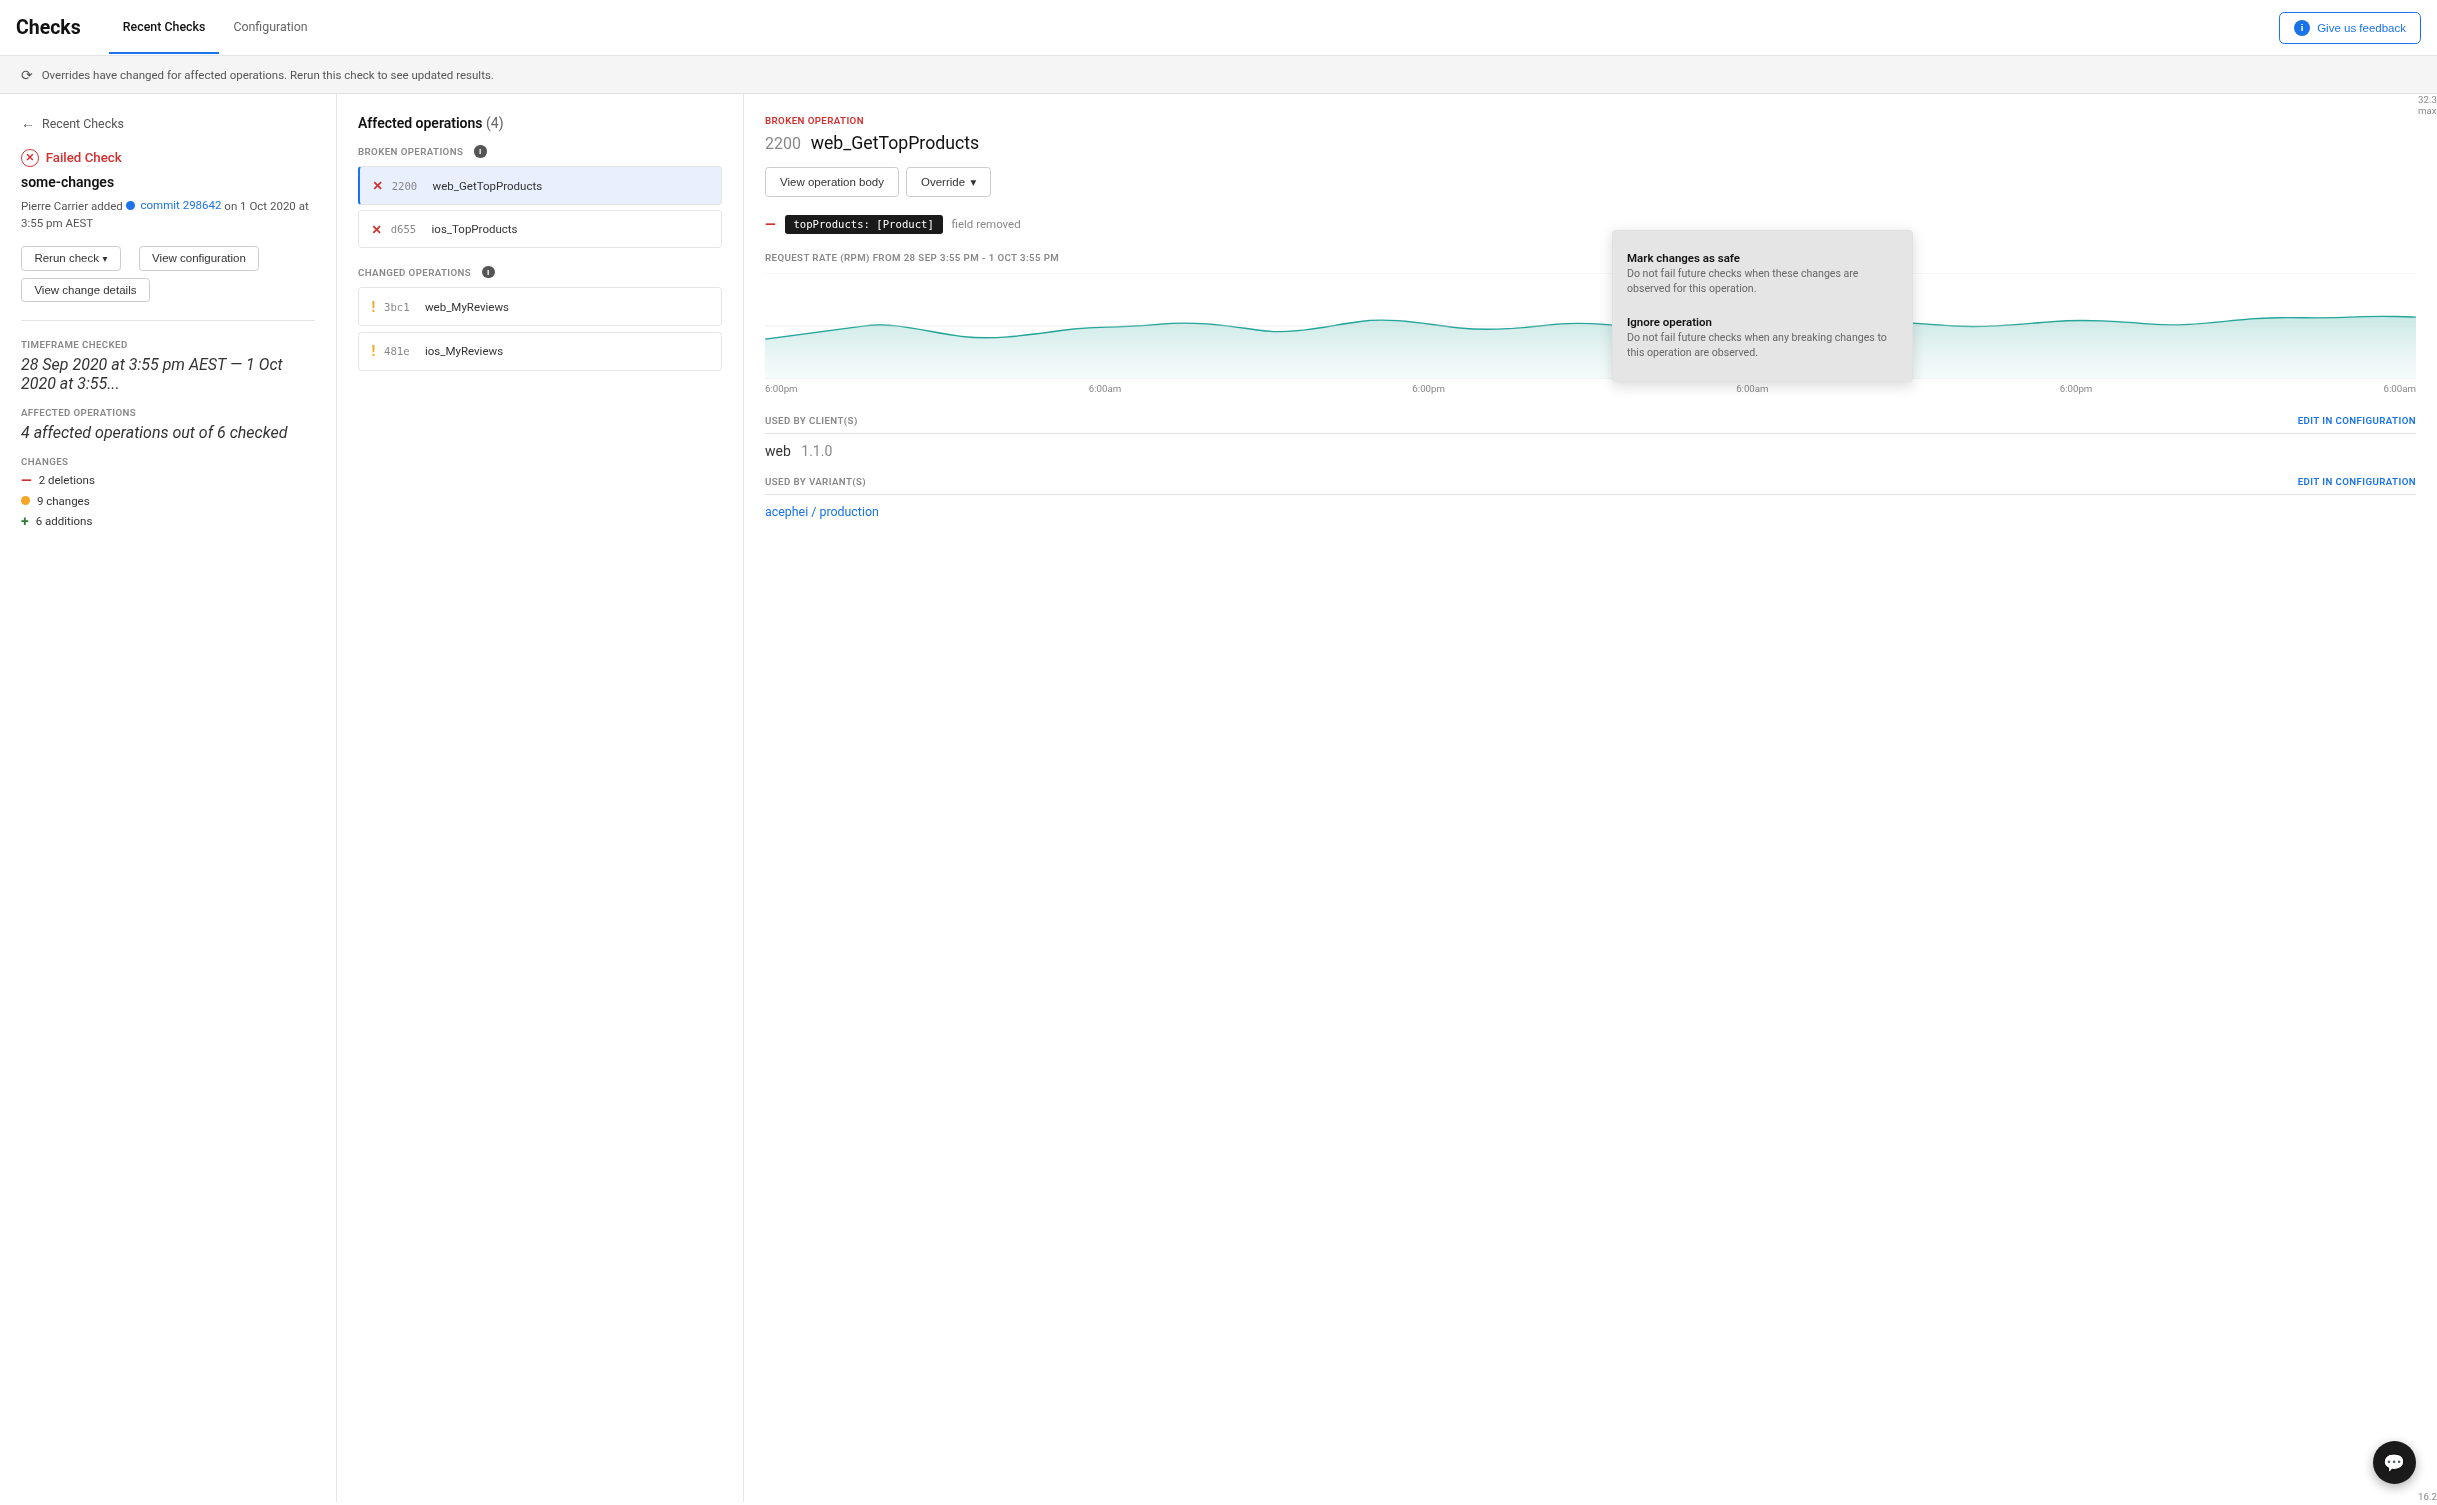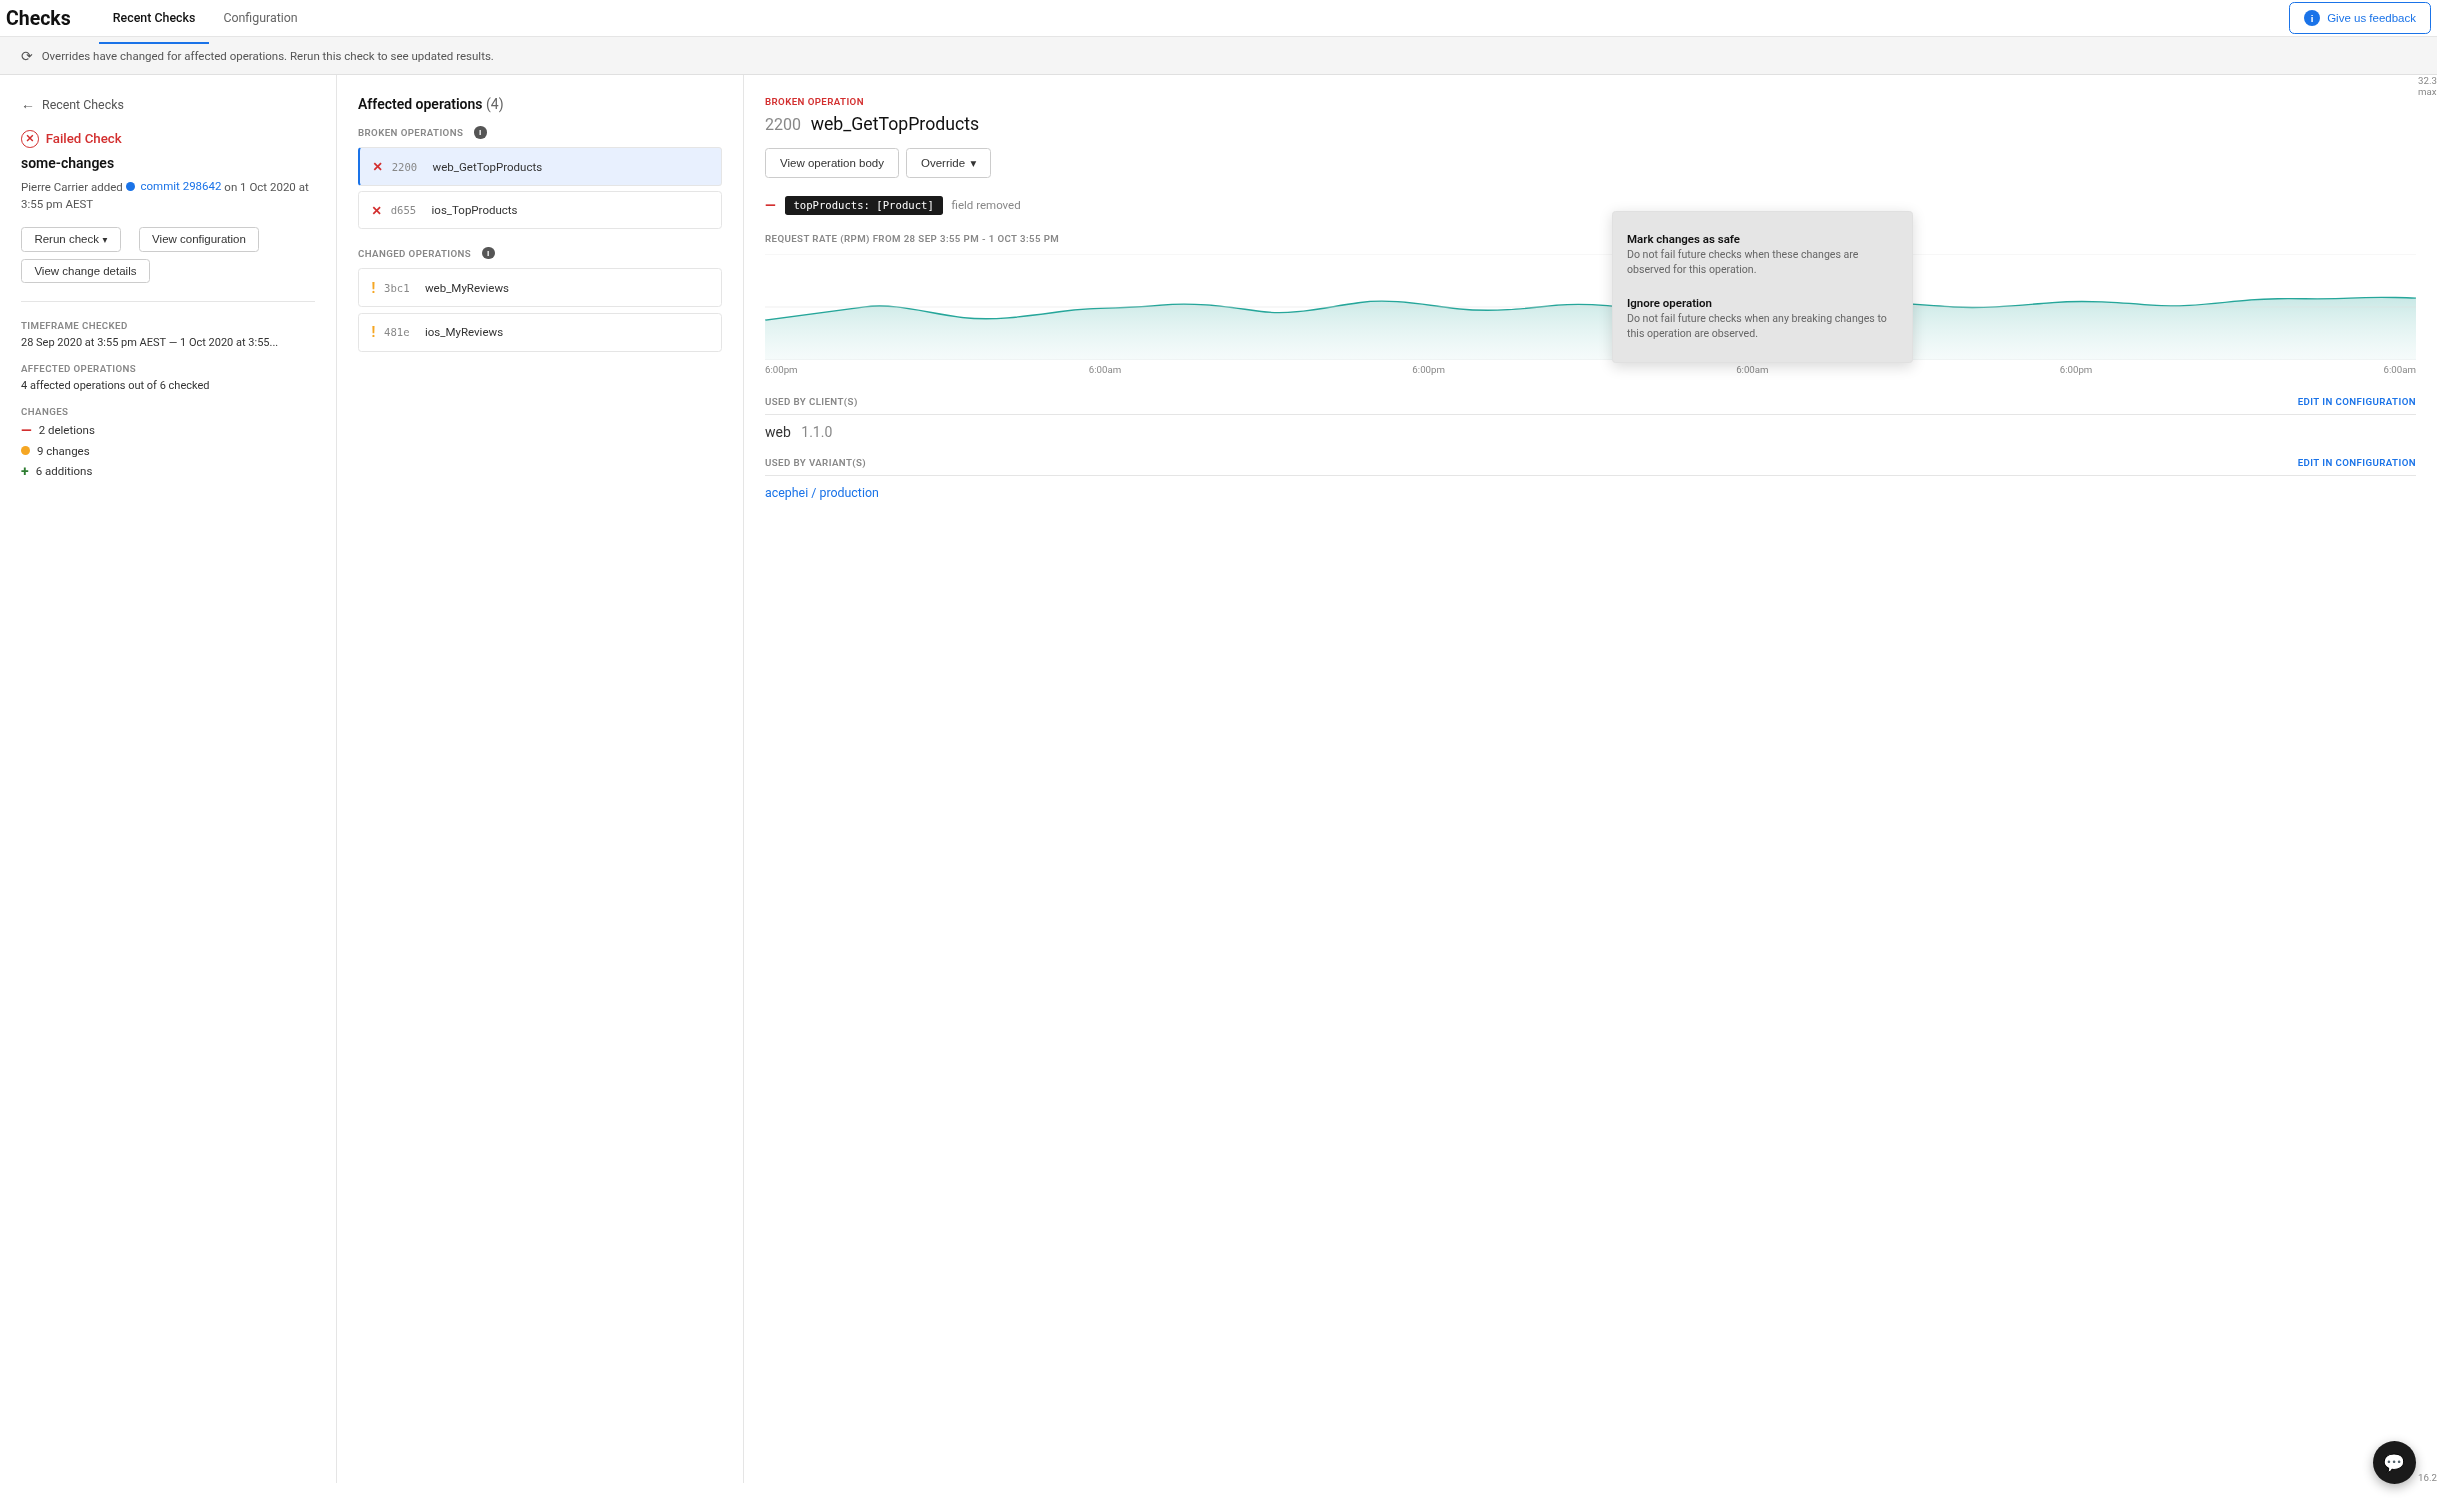--- a/index.html
+++ b/index.html
@@ -1,19 +1,19 @@
 <!DOCTYPE html>
 <html style="font-size:14px"><head>
   <meta charset="utf-8">
   <style>
     * { box-sizing: border-box; margin: 0; padding: 0; }
     body { font-family: -apple-system, BlinkMacSystemFont, 'Segoe UI', Roboto, sans-serif; font-size: 12.4px; color: #333; background: #fff; }
 
     
-    .header { display: flex; align-items: center; padding: 0 6px; height: 37px; border-bottom: 0.9px solid #e5e5e5; }
+    .header { display: flex; align-items: center; padding: 0 16px; height: 56px; border-bottom: 0.9px solid #e5e5e5; }
     .header-title { font-size: 19.5px; font-weight: 700; color: #111; margin-right: 28px; }
     .nav-tabs { display: flex; align-items: center; gap: 0; }
     .nav-tab { padding: 17.7px 14px; font-size: 12.4px; color: #666; cursor: pointer; border-bottom: 2.7px solid transparent; text-decoration: none; }
     .nav-tab.active { color: #111; border-bottom: 2.7px solid #1a73e8; font-weight: 500; }
     .header-right { margin-left: auto; }
     .feedback-btn { display: flex; align-items: center; gap: 7px; padding: 7px 14px; border: 0.9px solid #1a73e8; border-radius: 5.3px; background: #fff; color: #1a73e8; font-size: 11.5px; cursor: pointer; }
     .feedback-icon { width: 16px; height: 16px; background: #1a73e8; border-radius: 50%; display: flex; align-items: center; justify-content: center; color: #fff; font-size: 9.7px; font-weight: 700; }
 
     
     .banner { background: #f5f5f5; border-bottom: 0.9px solid #e0e0e0; padding: 10.6px 21px; display: flex; align-items: center; gap: 8.9px; color: #555; font-size: 11.5px; }
@@ -35,21 +35,21 @@
     .commit-link { color: #1a73e8; text-decoration: none; display: inline-flex; align-items: center; gap: 6px; }
     .commit-dot { width: 8.9px; height: 8.9px; background: #1a73e8; border-radius: 50%; display: inline-block; }
 
     .btn-row { display: flex; gap: 18px; margin-bottom: 7px; flex-wrap: wrap; }
     .btn { padding: 5.3px 12.4px; border: 0.9px solid #ccc; border-radius: 3.5px; background: #fff; font-size: 11.5px; cursor: pointer; color: #333; display: flex; align-items: center; gap: 3.5px; }
     .btn-chevron { font-size: 9.7px; }
 
     .divider { height: 0.9px; background: #e5e5e5; margin: 17.7px 0; }
 
     .meta-label { font-size: 9.7px; font-weight: 600; color: #888; text-transform: uppercase; letter-spacing: 0.4px; margin-bottom: 5.3px; }
-    .meta-value { font-size: 11px; color: #333; margin-bottom: 14px; }
+    .meta-value { font-size: 16px; color: #333; margin-bottom: 14px; font-style: italic; }
 
     .changes-list { list-style: none; }
     .changes-item { display: flex; align-items: center; gap: 7px; font-size: 11.5px; color: #333; margin-bottom: 5.3px; }
     .change-del { color: #d32f2f; font-weight: 700; font-size: 14px; }
     .change-mod { color: #f5a623; font-size: 10.6px; width: 8.9px; height: 8.9px; border-radius: 50%; background: #f5a623; display: inline-block; }
     .change-add { color: #2e7d32; font-weight: 700; font-size: 14px; }
 
     
     .content { flex: 1; display: flex; overflow: hidden; position: relative; }
 

